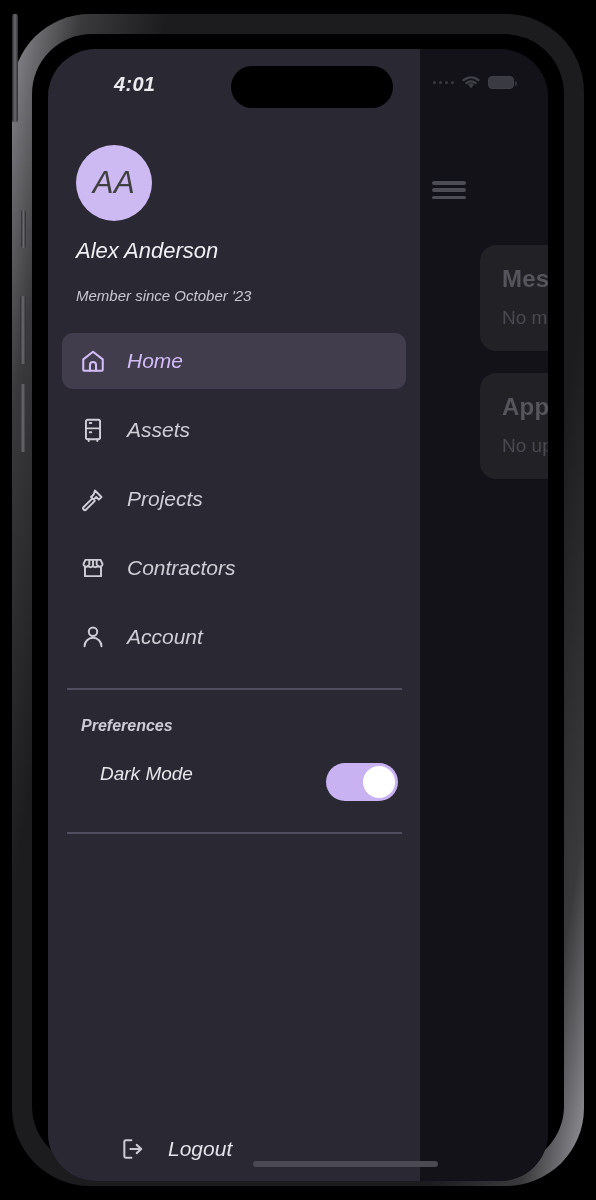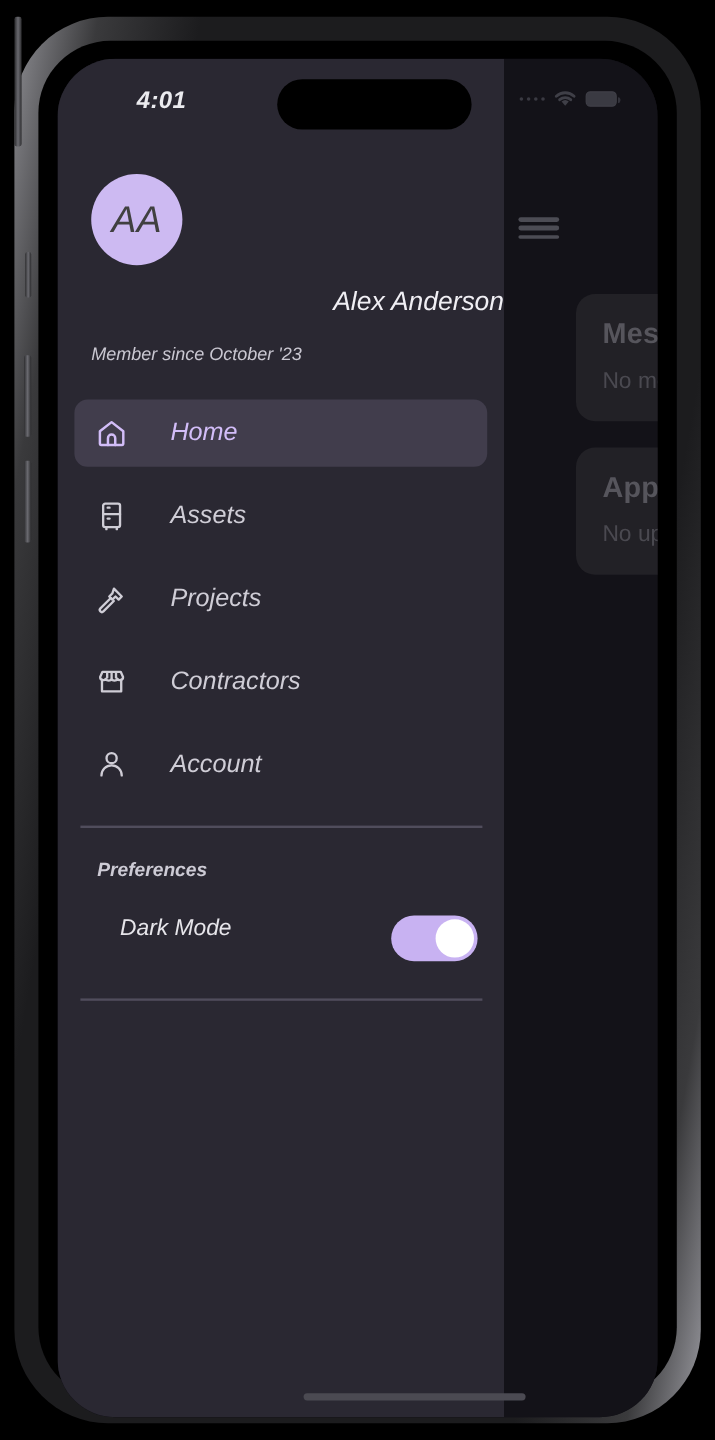--- a/index.html
+++ b/index.html
@@ -93,26 +93,26 @@
     position:absolute; left:183px; top:17px;
     width:162px; height:42px; border-radius:21px; background:#000;
   }
 
   #profile-block{ padding:40px 0 0 28px; flex:none; }
   #avatar{
     width:76px; height:76px; border-radius:50%;
     background:#cdbaf2; display:flex; align-items:center; justify-content:center;
     font-size:31px; font-weight:500; color:#404040; letter-spacing:.5px;
   }
-  #profile-name{ margin-top:17px; font-size:22px; color:#f0eff4; font-weight:400;text-align:right; }
+  #profile-name{ margin-top:17px; font-size:22px; color:#f0eff4; font-weight:400; }
   #profile-member{ margin-top:23px; font-size:15px; color:#c9c7d1; }
 
   #nav-list{ margin-top:29px; padding:0 14px; flex:none; }
   .nav-item{
-    display:flex; align-items:center; gap:36px;
+    display:flex; align-items:center; gap:21px;
     height:56px; padding:0 18px; border-radius:11px;
     cursor:pointer; margin-bottom:13px;
   }
   .nav-item.active{ background:#413d4c; }
   .nav-icon{ width:26px; height:26px; flex:none; display:flex; align-items:center; justify-content:center; }
   .nav-icon svg{ display:block; }
   .nav-label{ font-size:21px; color:#cfcdd6; }
   .nav-item.active .nav-label{ color:#d2bdf8; }
 
   .divider{ height:2px; background:#504d5c; margin:10px 18px 0 19px; }
@@ -278,18 +278,28 @@
         <span id="darkmode-label">Dark Mode</span>
         <span id="darkmode-toggle">
           <span class="knob"></span>
         </span>
       </div>
 
       <div class="divider" id="divider-bottom"></div>
 
       <div id="drawer-spacer"></div>
 
+      <div id="logout-row">
+        <span class="nav-icon">
+          <svg width="28" height="28" viewBox="0 0 24 24" fill="none" stroke="#cbc9d4" stroke-width="1.9" stroke-linecap="round" stroke-linejoin="round">
+            <path d="M10.5 4 H5.2 a1.2 1.2 0 0 0-1.2 1.2 V18.8 A1.2 1.2 0 0 0 5.2 20 H10.5"></path>
+            <path d="M15.4 8.2 L19.6 12 L15.4 15.8"></path>
+            <path d="M19.2 12 H9.6"></path>
+          </svg>
+        </span>
+        <span id="logout-label">Logout</span>
+      </div>
 
       <div id="home-indicator"></div>
     </div>
 
   </div>
 </div>
 
 </body></html>

